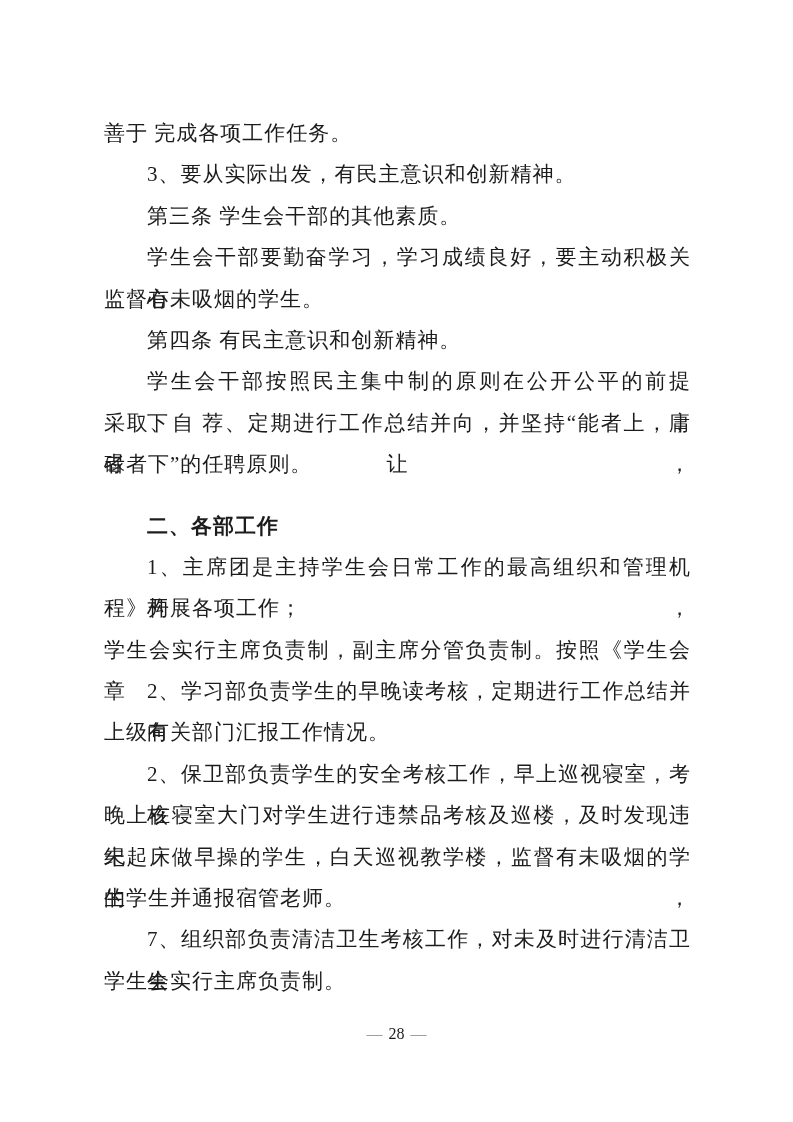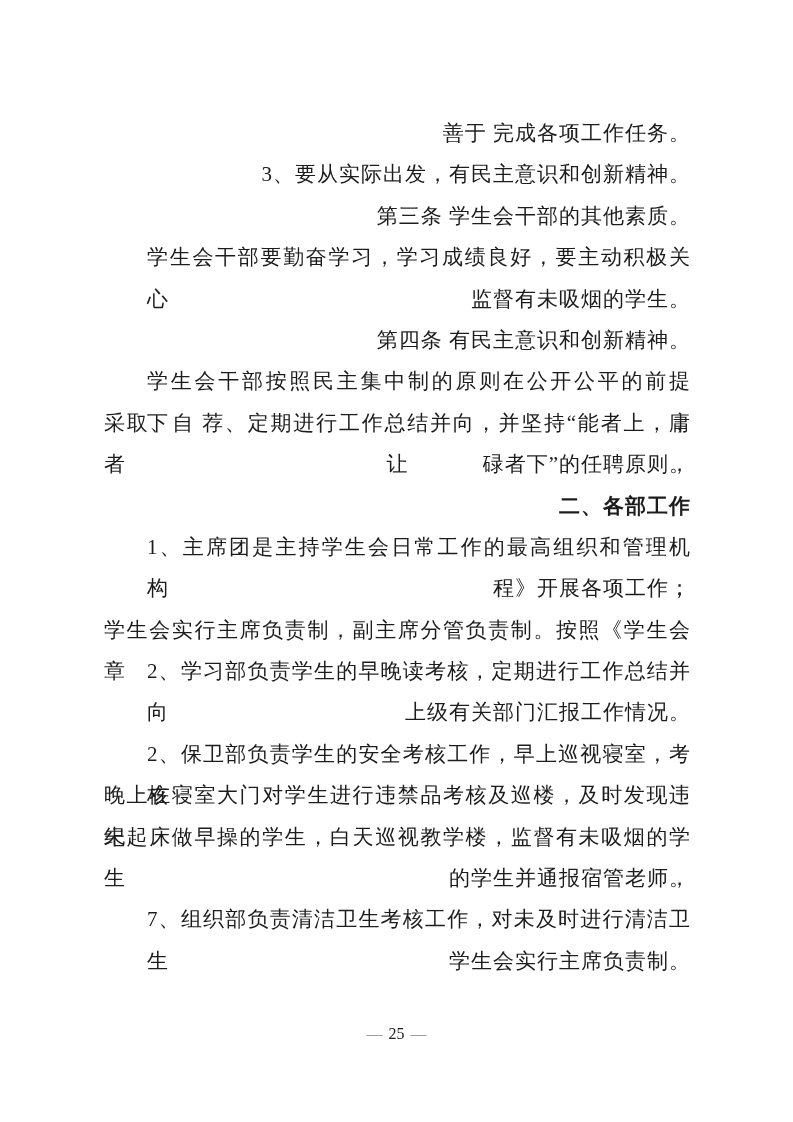--- a/index.html
+++ b/index.html
@@ -21,33 +21,34 @@
     left: 104px;
     top: 113px;
     width: 587px;
   }
   .line {
     height: 41.4px;
     line-height: 41.4px;
     font-size: 21px;
     letter-spacing: 1px;
     white-space: nowrap;
-    text-align: right;
+    text-align: left;
   }
   .line.justify {
     white-space: normal;
     text-align: justify;
     text-align-last: justify;
     text-justify: inter-character;
   }
   .line.indent {
     padding-left: 43px;
   }
   .line.bold {
     font-weight: bold;
+    margin-top: 20px;
   }
   .footer {
     position: absolute;
     left: 0;
     top: 1022px;
     width: 100%;
     text-align: center;
     font-size: 16px;
     line-height: 24px;
     color: #1c1c1c;
@@ -78,15 +79,15 @@
       <div class="line indent justify">2、学习部负责学生的早晚读考核，定期进行工作总结并向</div>
       <div class="line">上级有关部门汇报工作情况。</div>
       <div class="line indent justify">2、保卫部负责学生的安全考核工作，早上巡视寝室，考核</div>
       <div class="line justify">晚上在寝室大门对学生进行违禁品考核及巡楼，及时发现违纪</div>
       <div class="line justify">未起床做早操的学生，白天巡视教学楼，监督有未吸烟的学生，</div>
       <div class="line">的学生并通报宿管老师。</div>
       <div class="line indent justify">7、组织部负责清洁卫生考核工作，对未及时进行清洁卫生</div>
       <div class="line">学生会实行主席负责制。</div>
     </div>
   <div class="footer">
-    <span class="dash">—</span><span>25</span><span class="dash">—</span>
+    <span class="dash">—</span><span>28</span><span class="dash">—</span>
   </div>
 </div>
 
 </body></html>

